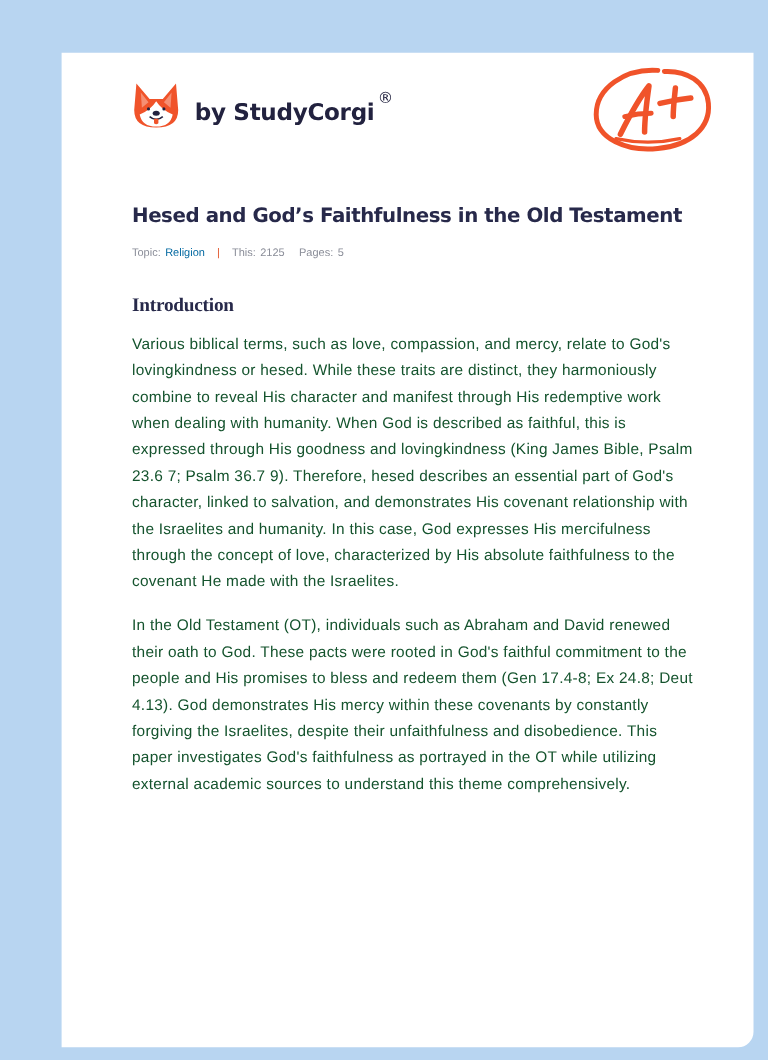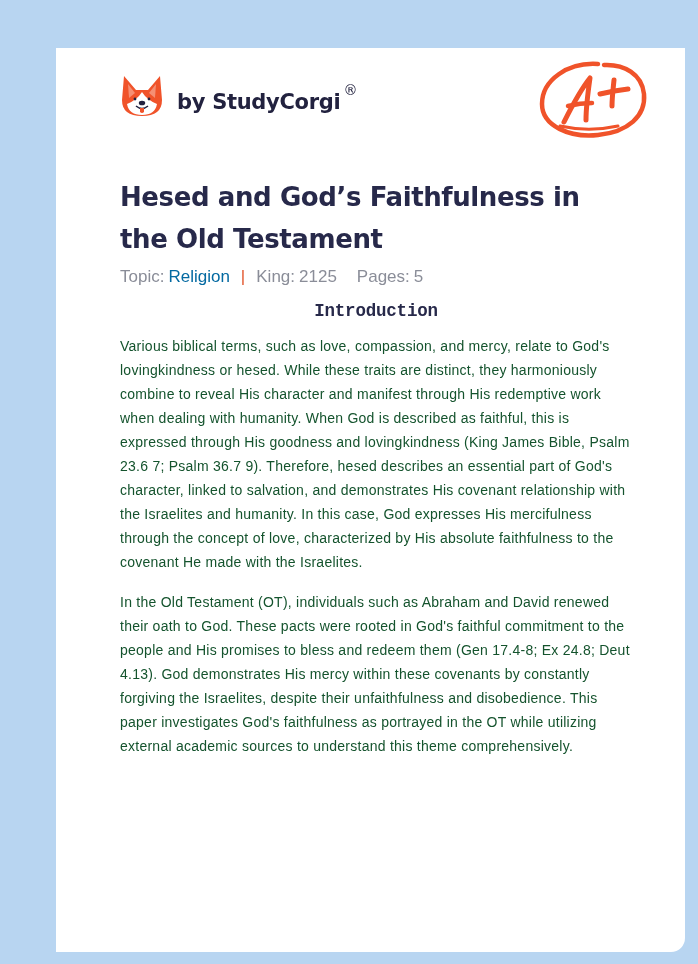--- a/index.html
+++ b/index.html
@@ -68,52 +68,51 @@
     .content {
       position: absolute;
       left: 64px;
       top: 128px;
       width: 512px;
     }
     h1 {
       margin: 0;
       font-family: "DejaVu Sans", sans-serif;
       font-weight: bold;
-      font-size: 26px;
+      font-size: 18px;
       line-height: 42px;
       color: #27294a;
       letter-spacing: -0.4px;
     }
     .meta {
       margin-top: 7px;
-      font-size: 17px;
+      font-size: 10px;
       color: #8a8d98;
       display: flex;
       align-items: center;
     }
     .meta .val {
       color: #0369a1;
       margin-left: 4px;
     }
     .meta .sep {
       color: #e2552b;
       margin: 0 11px;
     }
     .meta .gap {
-      margin-left: 20px;
+      margin-left: 13px;
     }
     h2 {
-      margin: 11px 0 10px 0;
-      font-family: Liberation Mono, monospace;
+      margin: 28px 0 10px 0;
+      font-family: Liberation Serif, serif;
       font-weight: bold;
       font-size: 17.5px;
       line-height: 26px;
       color: #27294a;
       letter-spacing: -0.2px;
-      text-align: center;
     }
     p {
       margin: 0 0 16px 0;
       font-size: 14px;
       line-height: 24px;
       color: #14532d;
       letter-spacing: 0.25px;
     }
   </style>
 </head>
@@ -145,21 +144,21 @@
       <path d="M22 68 C40 72 62 72 80 68" fill="none" stroke="#f0532a" stroke-width="3" stroke-linecap="round"></path>
     </svg>
   </div>
 
   <div class="content">
     <h1>Hesed and God’s Faithfulness in the Old Testament</h1>
     <div class="meta">
       <span>Topic:</span>
       <span class="val">Religion</span>
       <span class="sep">|</span>
-      <span>King:</span>
+      <span>This:</span>
       <span style="margin-left:4px">2125</span>
       <span class="gap">Pages:</span>
       <span style="margin-left:4px">5</span>
     </div>
 
     <h2>Introduction</h2>
     <p>Various biblical terms, such as love, compassion, and mercy, relate to God's lovingkindness or hesed. While these traits are distinct, they harmoniously combine to reveal His character and manifest through His redemptive work when dealing with humanity. When God is described as faithful, this is expressed through His goodness and lovingkindness (King James Bible, Psalm 23.6 7; Psalm 36.7 9). Therefore, hesed describes an essential part of God's character, linked to salvation, and demonstrates His covenant relationship with the Israelites and humanity. In this case, God expresses His mercifulness through the concept of love, characterized by His absolute faithfulness to the covenant He made with the Israelites.</p>
     <p>In the Old Testament (OT), individuals such as Abraham and David renewed their oath to God. These pacts were rooted in God's faithful commitment to the people and His promises to bless and redeem them (Gen 17.4-8; Ex 24.8; Deut 4.13). God demonstrates His mercy within these covenants by constantly forgiving the Israelites, despite their unfaithfulness and disobedience. This paper investigates God's faithfulness as portrayed in the OT while utilizing external academic sources to understand this theme comprehensively.</p>
 
   </div>

